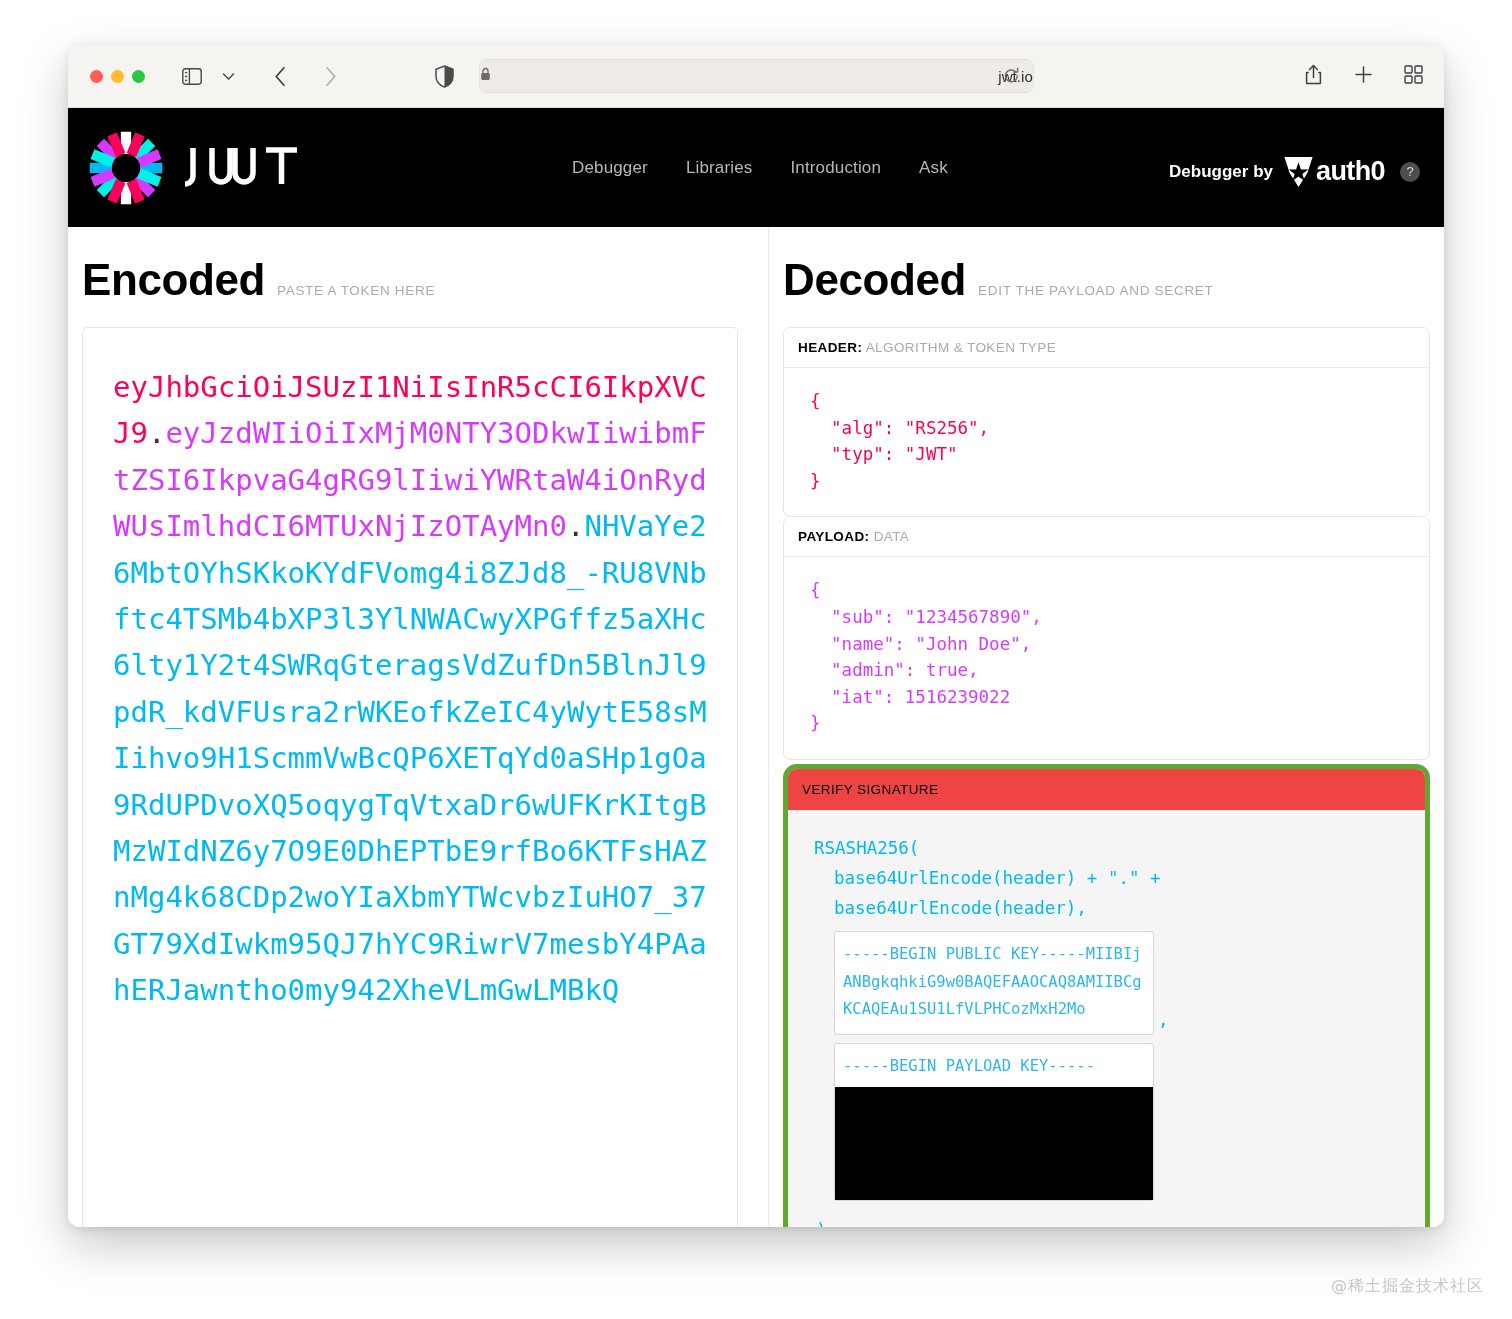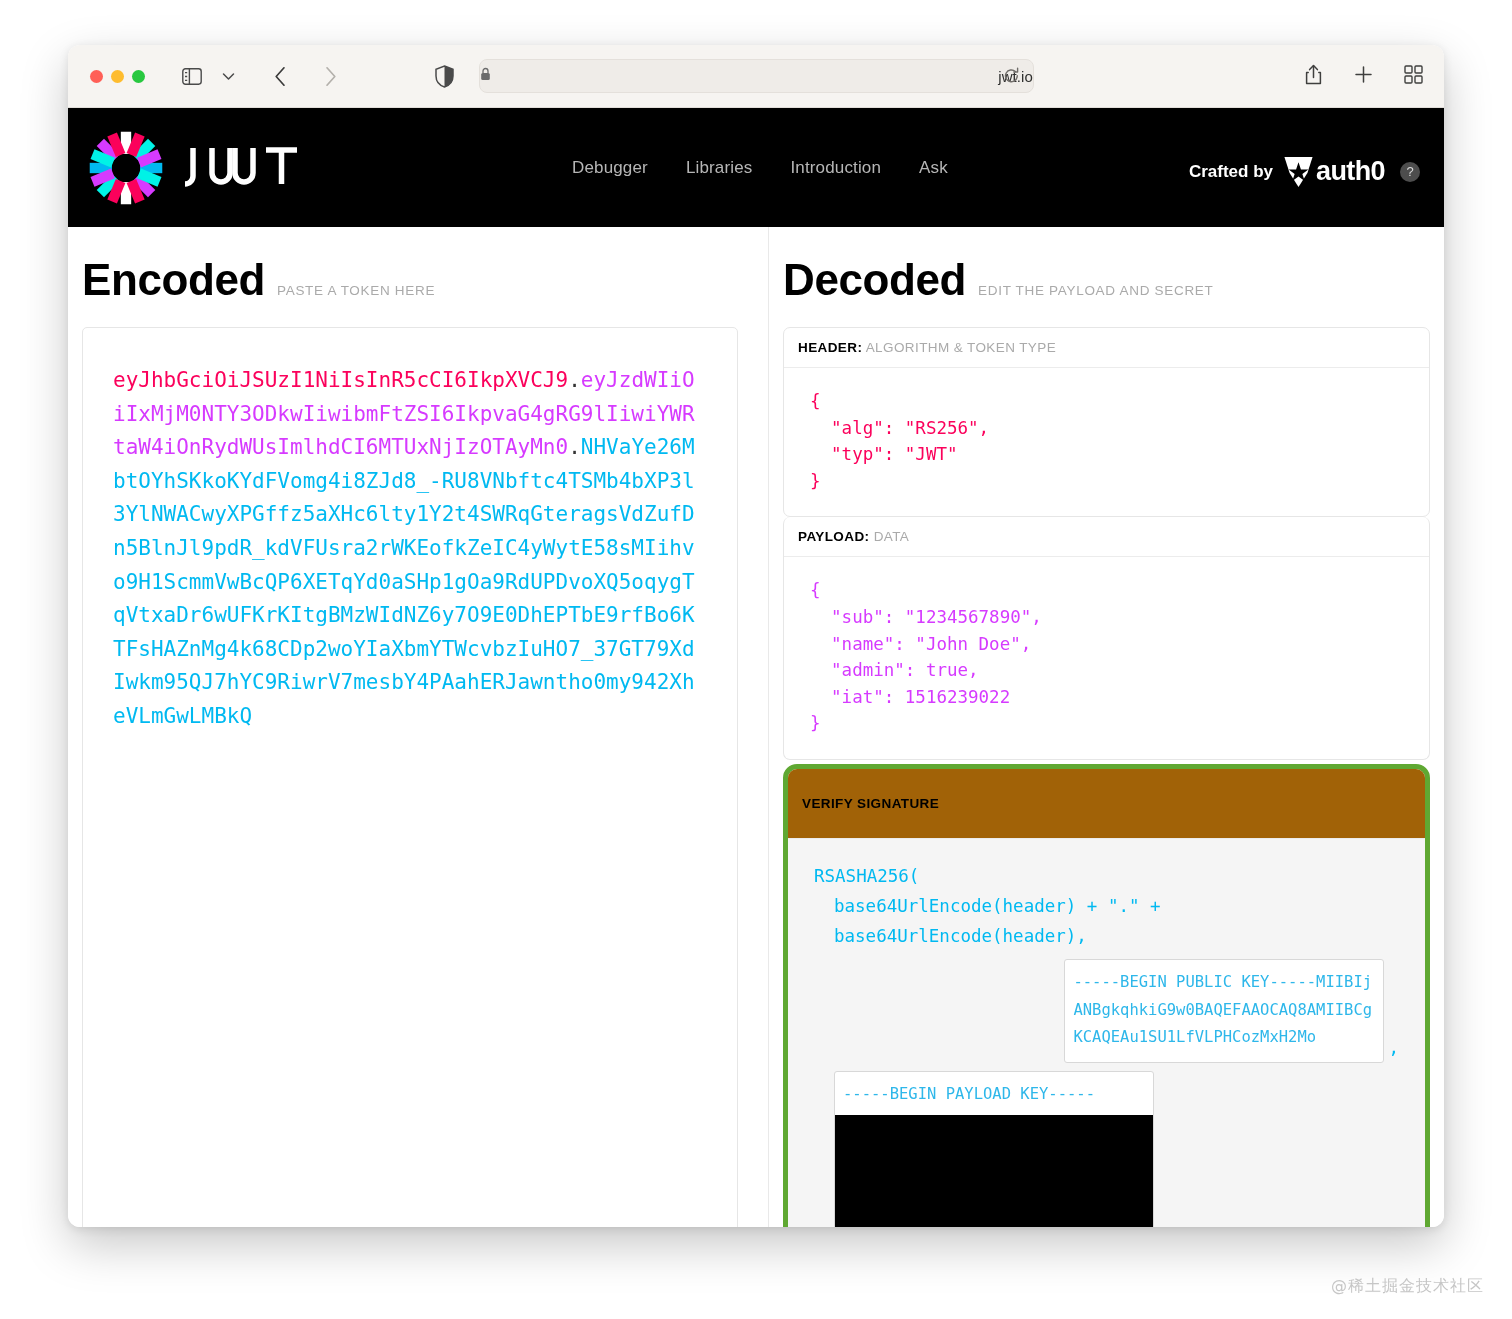--- a/index.html
+++ b/index.html
@@ -95,21 +95,21 @@
   .sec-title h1 { font-size: 44px; font-weight: bold; color: #000; letter-spacing: -0.4px; }
   .sec-title .hint { font-size: 13.5px; color: #aaaaaa; letter-spacing: 0.7px; }
 
   .token-box {
     margin: 22px 0 0 14px;
     width: 656px; height: 920px;
     border: 1px solid #e6e6e6; border-radius: 5px;
     background: #fff;
     padding: 36px 30px 0 30px;
     font-family: "DejaVu Sans Mono", monospace;
-    font-size: 21px;
+    font-size: 29px;
     line-height: 1.60;
     word-break: break-all;
     overflow: hidden;
   }
   .tok-h { color: #d63aff; color: #fb015b; }
   .tok-p { color: #d63aff; }
   .tok-s { color: #00b9f1; }
   .tok-dot { color: #333333; }
 
   
@@ -134,23 +134,23 @@
   .panel-payload-body { color: #d63aff; min-height: 185px; }
 
   .verify-wrap {
     position: relative;
     border: 5px solid #5fa832; border-radius: 14px;
     margin: 4px 0 0 0;
     background: #f8f8f8;
     overflow: hidden;
   }
   .verify-head {
-    padding: 27px 14px; background: #a16207;
+    padding: 13px 14px; background: #ef4444;
     border-bottom: 1px solid #ececec;
-    font-size: 13.5px; letter-spacing: 0.4px; color: #000; font-weight: bold;
+    font-size: 13.5px; letter-spacing: 0.4px; color: #000; font-weight: normal;
   }
   .verify-body {
     padding: 22px 26px 18px 26px;
     font-family: "DejaVu Sans Mono", monospace;
     font-size: 17.5px; line-height: 1.72;
     color: #00b9f1;
     background: #f5f5f5;
   }
   .indent1 { padding-left: 20px; }
   .keybox {
@@ -320,21 +320,21 @@
       </div>
 
       <div class="nav">
         <a href="#">Debugger</a>
         <a href="#">Libraries</a>
         <a href="#">Introduction</a>
         <a href="#">Ask</a>
       </div>
 
       <div class="crafted">
-        <span class="crafted-label">Crafted by</span>
+        <span class="crafted-label">Debugger by</span>
         <span class="auth0">
           <svg width="29" height="30" viewBox="0 0 30 32">
             <path d="M15 0 L30 0 L24.5 17 L15 32 L5.5 17 L0 0 Z" fill="#ffffff"></path>
             <path d="M15 5.5 L17.6 13.2 L25.5 13.2 L19.1 18 L21.6 25.7 L15 20.9 L8.4 25.7 L10.9 18 L4.5 13.2 L12.4 13.2 Z" fill="#000000"></path>
           </svg>
           <span class="auth0-word">auth0</span>
         </span>
         <span class="help-badge">?</span>
       </div>
     </div>
@@ -381,21 +381,21 @@
 }</div>
           </div>
 
           <div class="verify-wrap">
             <div class="verify-head">VERIFY SIGNATURE</div>
             <div class="verify-body">
               <div>RSASHA256(</div>
               <div class="indent1">base64UrlEncode(header) + "." +</div>
               <div class="indent1">base64UrlEncode(header),</div>
 
-              <div style="display:flex; align-items:flex-end;justify-content:flex-end;">
+              <div style="display:flex; align-items:flex-end;">
                 <div class="keybox">-----BEGIN PUBLIC KEY-----MIIBIjANBgkqhkiG9w0BAQEFAAOCAQ8AMIIBCgKCAQEAu1SU1LfVLPHCozMxH2Mo</div>
                 <span class="comma-after">,</span>
               </div>
 
               <div class="keybox keybox-private">
                 <div>-----BEGIN PAYLOAD KEY-----</div>
                 <div class="redaction"></div>
               </div>
 
               <div class="closing" style="margin-top:14px">)</div>

